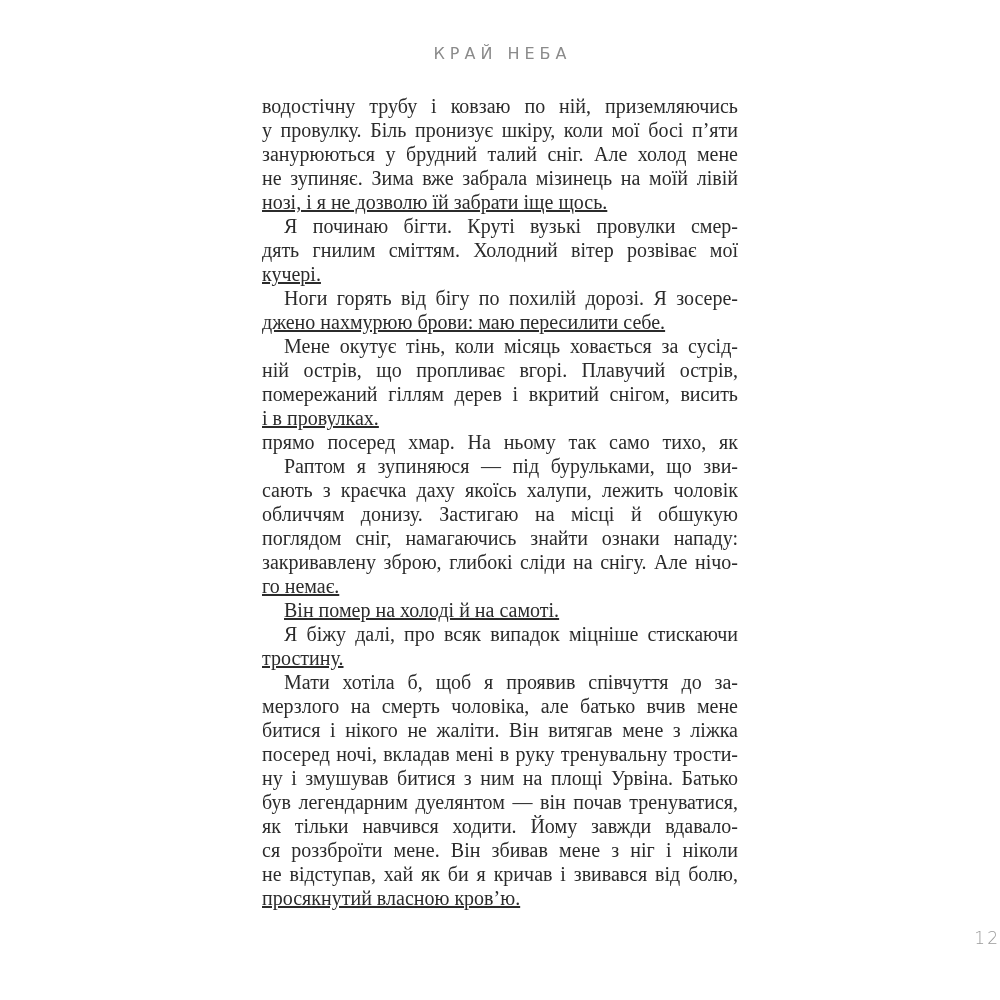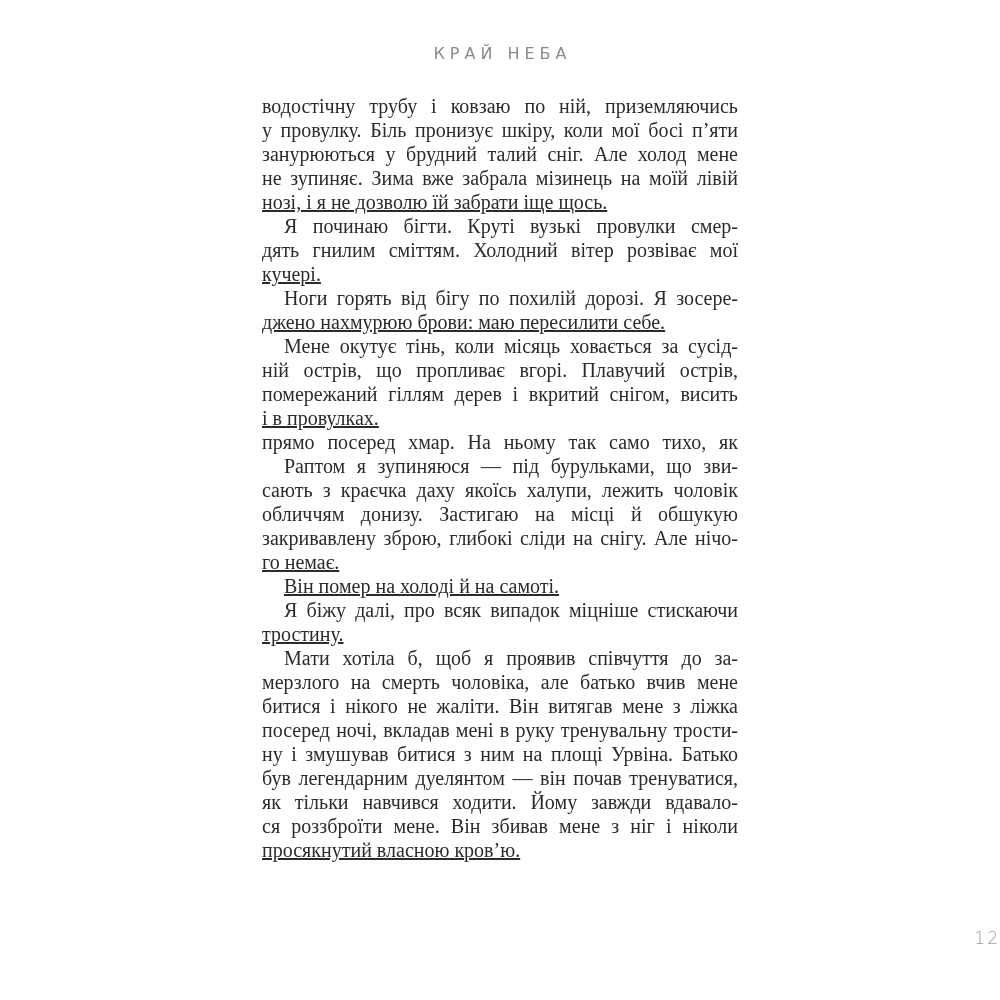--- a/index.html
+++ b/index.html
@@ -83,30 +83,32 @@
       <div class="line indent">Ноги горять від бігу по похилій дорозі. Я зосере-</div>
       <div class="line last">джено нахмурюю брови: маю пересилити себе.</div>
       <div class="line indent">Мене окутує тінь, коли місяць ховається за сусід-</div>
       <div class="line">ній острів, що пропливає вгорі. Плавучий острів,</div>
       <div class="line">помережаний гіллям дерев і вкритий снігом, висить</div>
       <div class="line last">і в провулках.</div>
       <div class="line">прямо посеред хмар. На ньому так само тихо, як</div>
       <div class="line indent">Раптом я зупиняюся — під бурульками, що зви-</div>
       <div class="line">сають з краєчка даху якоїсь халупи, лежить чоловік</div>
       <div class="line">обличчям донизу. Застигаю на місці й обшукую</div>
+      <div class="line">поглядом сніг, намагаючись знайти ознаки нападу:</div>
       <div class="line">закривавлену зброю, глибокі сліди на снігу. Але нічо-</div>
       <div class="line last">го немає.</div>
       <div class="line indent last">Він помер на холоді й на самоті.</div>
       <div class="line indent">Я біжу далі, про всяк випадок міцніше стискаючи</div>
       <div class="line last">тростину.</div>
       <div class="line indent">Мати хотіла б, щоб я проявив співчуття до за-</div>
       <div class="line">мерзлого на смерть чоловіка, але батько вчив мене</div>
       <div class="line">битися і нікого не жаліти. Він витягав мене з ліжка</div>
       <div class="line">посеред ночі, вкладав мені в руку тренувальну трости-</div>
       <div class="line">ну і змушував битися з ним на площі Урвіна. Батько</div>
       <div class="line">був легендарним дуелянтом — він почав тренуватися,</div>
       <div class="line">як тільки навчився ходити. Йому завжди вдавало-</div>
       <div class="line">ся роззброїти мене. Він збивав мене з ніг і ніколи</div>
+      <div class="line">не відступав, хай як би я кричав і звивався від болю,</div>
       <div class="line last">просякнутий власною кров’ю.</div>
     </div>
 
   <div class="page-number">12</div>
 </div>
 
 </body></html>

